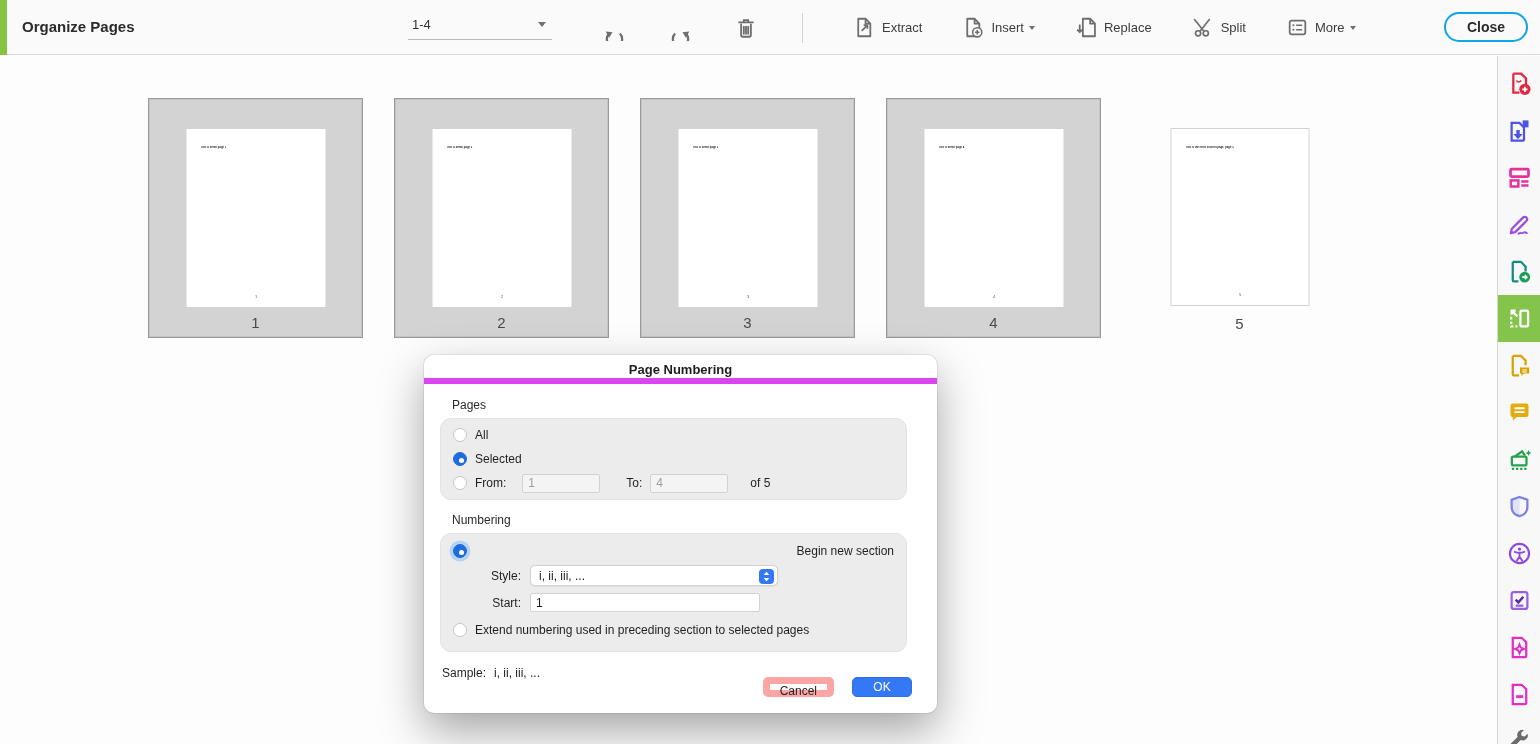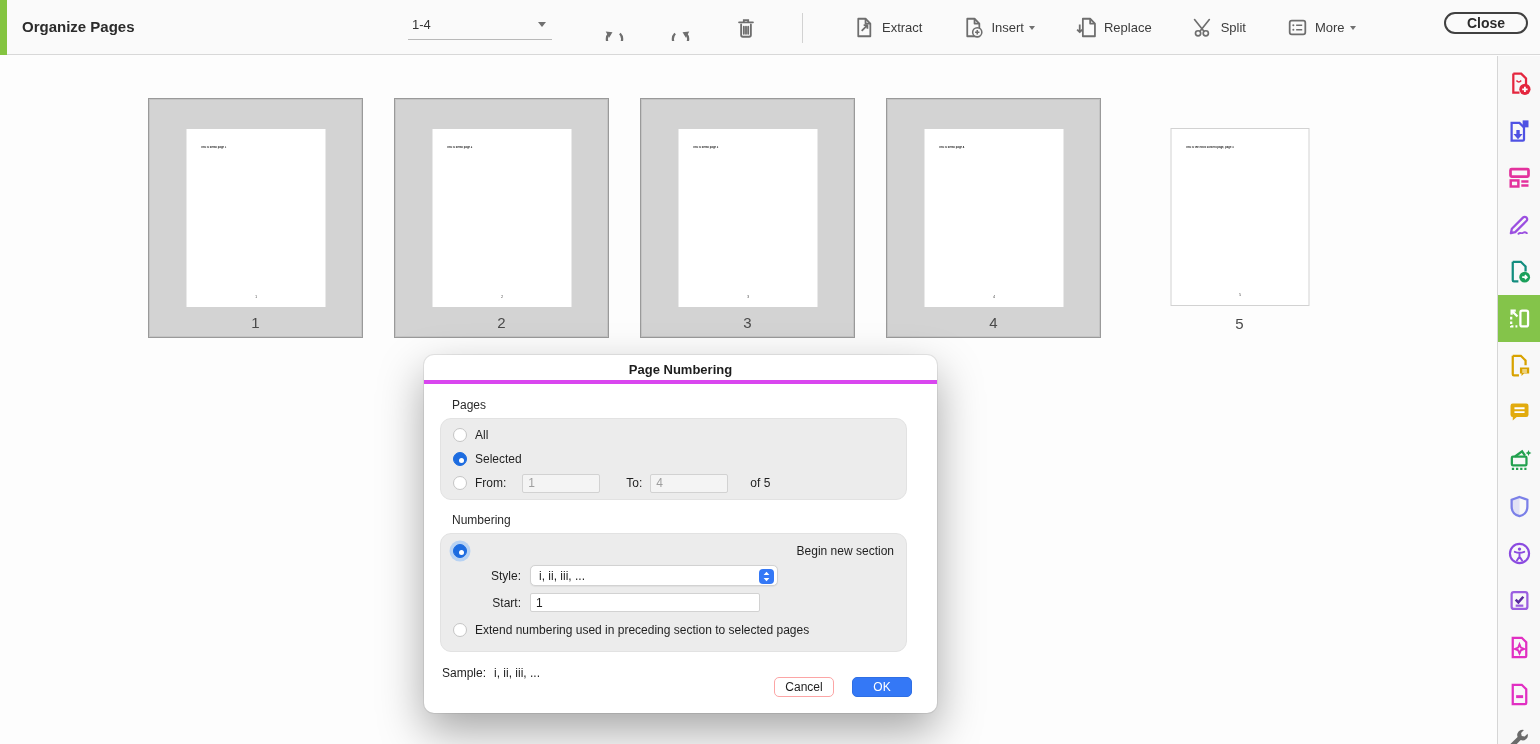--- a/index.html
+++ b/index.html
@@ -15,22 +15,22 @@
   .tb-title { position:absolute; left:22px; top:18px; font-size:15px; font-weight:bold; color:#2b2b2b; }
   .tb-center { position:absolute; left:408px; top:0; height:55px; display:flex; align-items:center;gap:25px; }
   .range-select { width:144px; display:flex; align-items:center; justify-content:space-between;
     border-bottom:1px solid #b9b9b9; padding:2px 6px 7px 4px; font-size:13px; color:#333; cursor:pointer; }
   .caret-down { width:0; height:0; border-left:4px solid transparent; border-right:4px solid transparent;
     border-top:5px solid #707070; display:inline-block; }
   .icon-btn { display:flex; align-items:center; gap:5px; margin-left:14px; cursor:pointer;
     font-size:13px; color:#3c3c3c; white-space:nowrap; }
   .icon-btn svg { display:block; }
   .tb-sep { width:1px; height:30px; background:#d2d2d2; margin:0 10px 0 18px; }
-  .close-btn { position:absolute; right:12px; top:12px; width:84px; height:22px; border-radius:16px;
-    border:2px solid #404040; background:transparent; font-family:inherit; font-size:14px;
+  .close-btn { position:absolute; right:12px; top:12px; width:84px; height:30px; border-radius:16px;
+    border:2px solid #0ea5e9; background:transparent; font-family:inherit; font-size:14px;
     font-weight:bold; color:#2b2b2b; cursor:pointer; }
   
   .thumbs { position:absolute; top:98px; left:0; }
   .slot { position:absolute; top:0; width:215px; height:240px; }
   .slot.selected { background:#d3d3d3; border:1px solid #9a9a9a; box-shadow:inset 0 0 0 1px #c4c4c4; }
   .mini-page { position:absolute; top:30px; left:50%; transform:translateX(-50%);
     width:139px; height:178px; background:#fff; }
   .slot.plain .mini-page { border:1px solid #d2d2d2; }
   .mini-text { position:absolute; top:17px; left:14px; font-size:6px; color:#1a1a1a;
     transform:scale(0.45); transform-origin:left top; white-space:nowrap; font-weight:bold; }
@@ -43,21 +43,21 @@
     background:#f8f8f8; border-left:1px solid #d6d6d6; }
   .side-cell { width:43px; height:47px; display:flex; align-items:center; justify-content:center; cursor:pointer; }
   .side-cell:first-child { margin-top:4px; }
   .side-cell.active { background:#84c44a; }
   .side-cell svg { display:block; }
   
   .dialog { position:absolute; left:424px; top:355px; width:513px; height:358px;
     background:#fff; border-radius:10px;
     box-shadow:0 18px 45px rgba(0,0,0,0.35), 0 0 0 1px rgba(0,0,0,0.07); }
   .dlg-title { height:29px; line-height:29px; text-align:center; font-size:13px; font-weight:bold;
-    color:#1d1d1d; border-bottom:4px solid #d946ef; }
+    color:#1d1d1d; border-bottom:6px solid #d946ef; }
   .dlg-body { padding:14px 30px 0 16px; font-size:12px; color:#1f1f1f; }
   .sect-label { margin:0 0 6px 12px; color:#2a2a2a; }
   .group { background:#ececec; border:1px solid #e2e2e2; border-radius:11px; padding:4px 12px; }
   .g-row { display:flex; align-items:center; height:24px; gap:8px; }
   .radio { width:14px; height:14px; border-radius:50%; background:#fff;
     border:1px solid #c5c5c5; flex:0 0 14px; position:relative; cursor:pointer; }
   .radio.on { background:#1d6ce0; border-color:#1d6ce0; }
   .radio.on::after { content:""; position:absolute; left:4.5px; top:4.5px; width:5px; height:5px;
     border-radius:50%; background:#fff; }
   .radio.focus { box-shadow:0 0 0 3.5px #b7d2f3; }
@@ -71,21 +71,21 @@
     border-radius:5px; display:flex; align-items:center; padding-left:8px; cursor:pointer;
     box-shadow:0 0.5px 1px rgba(0,0,0,0.06); }
   .stepper { position:absolute; right:3px; top:2.5px; width:15px; height:15px;
     background:#3478f6; border-radius:4px; display:flex; align-items:center; justify-content:center; }
   .text-input { width:230px; height:19px; border:1px solid #d2d2d2; border-radius:2px; background:#fff;
     color:#1f1f1f; font-size:12px; font-family:inherit; padding:0 5px; }
   .sample-row { display:flex; gap:8px; margin:14px 0 0 2px; }
   .dlg-footer { position:absolute; right:25px; bottom:16px; display:flex; gap:18px; }
   .btn { height:20px; min-width:60px; border-radius:5px; font-size:12px; font-family:inherit;
     cursor:pointer; padding:0 10px; }
-  .btn.cancel { background:#fff; border:1px solid #fca5a5; color:#1f1f1f; }
+  .btn.cancel { background:#fff; border:7px solid #fca5a5; color:#1f1f1f; }
   .btn.ok { background:#3478f6; border:1px solid #2f6fe4; color:#fff; }
 </style>
 </head>
 <body>
 
 <div class="toolbar">
   <div class="accent"></div>
   <div class="tb-title">Organize Pages</div>
 
   <div class="tb-center">

